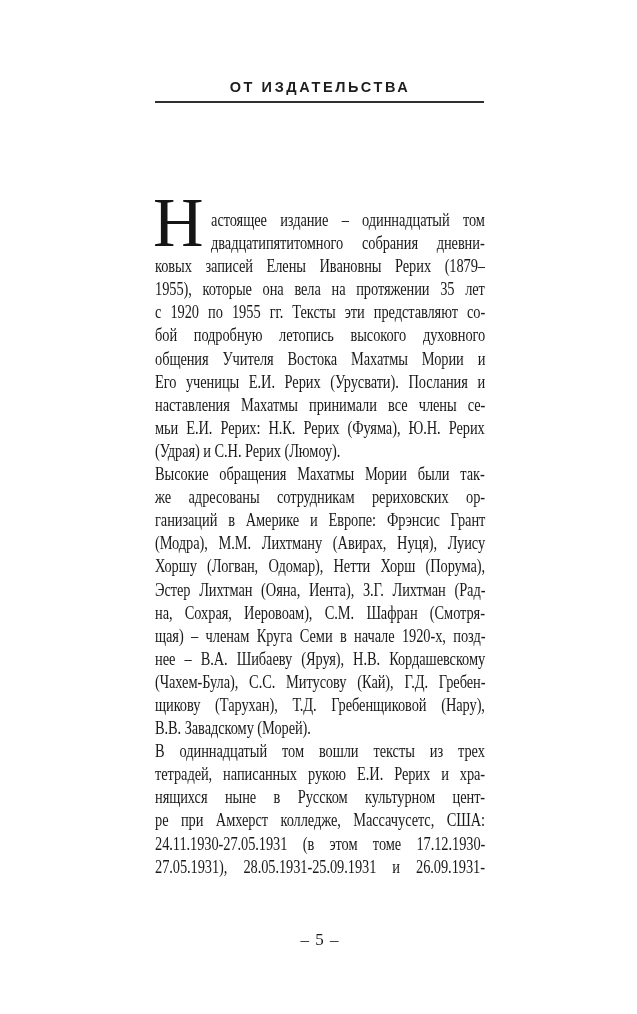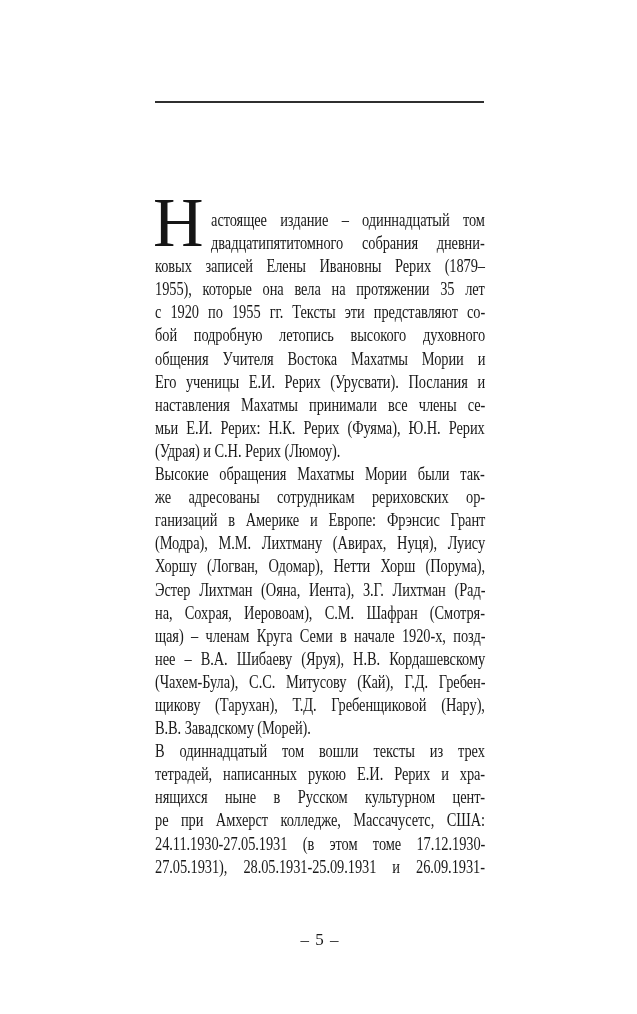--- a/index.html
+++ b/index.html
@@ -69,20 +69,21 @@
     font-size: 17px;
     letter-spacing: 1px;
     color: #1a1a1a;
   }
 </style>
 </head>
 <body>
 
 <div class="page">
 
+  <div class="header-title">ОТ ИЗДАТЕЛЬСТВА</div>
 
   <div class="header-rule"></div>
 
   <div class="textblock">
     <div class="dropcap">Н</div>
     <div id="paragraphs">
         <div class="line j indent" style="word-spacing: 12.25px;"><span>астоящее издание – одиннадцатый том</span></div>
         <div class="line j indent" style="word-spacing: 19px;"><span>двадцатипятитомного собрания дневни-</span></div>
         <div class="line j" style="word-spacing: 12.6px;"><span>ковых записей Елены Ивановны Рерих (1879–</span></div>
         <div class="line j" style="word-spacing: 9px;"><span>1955), которые она вела на протяжении 35 лет</span></div>

